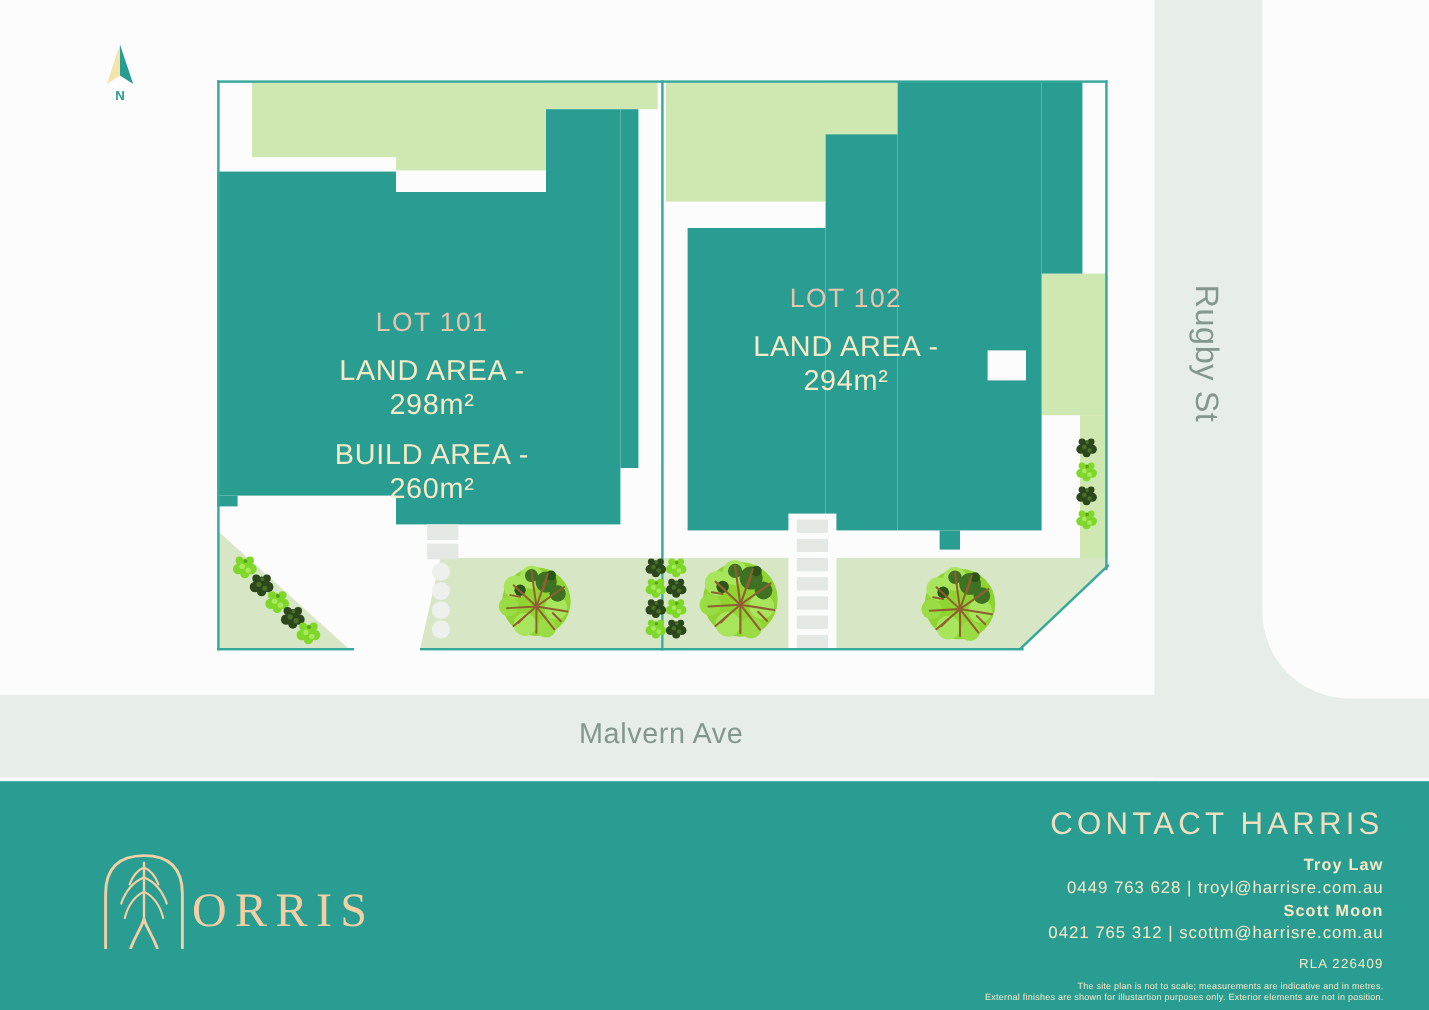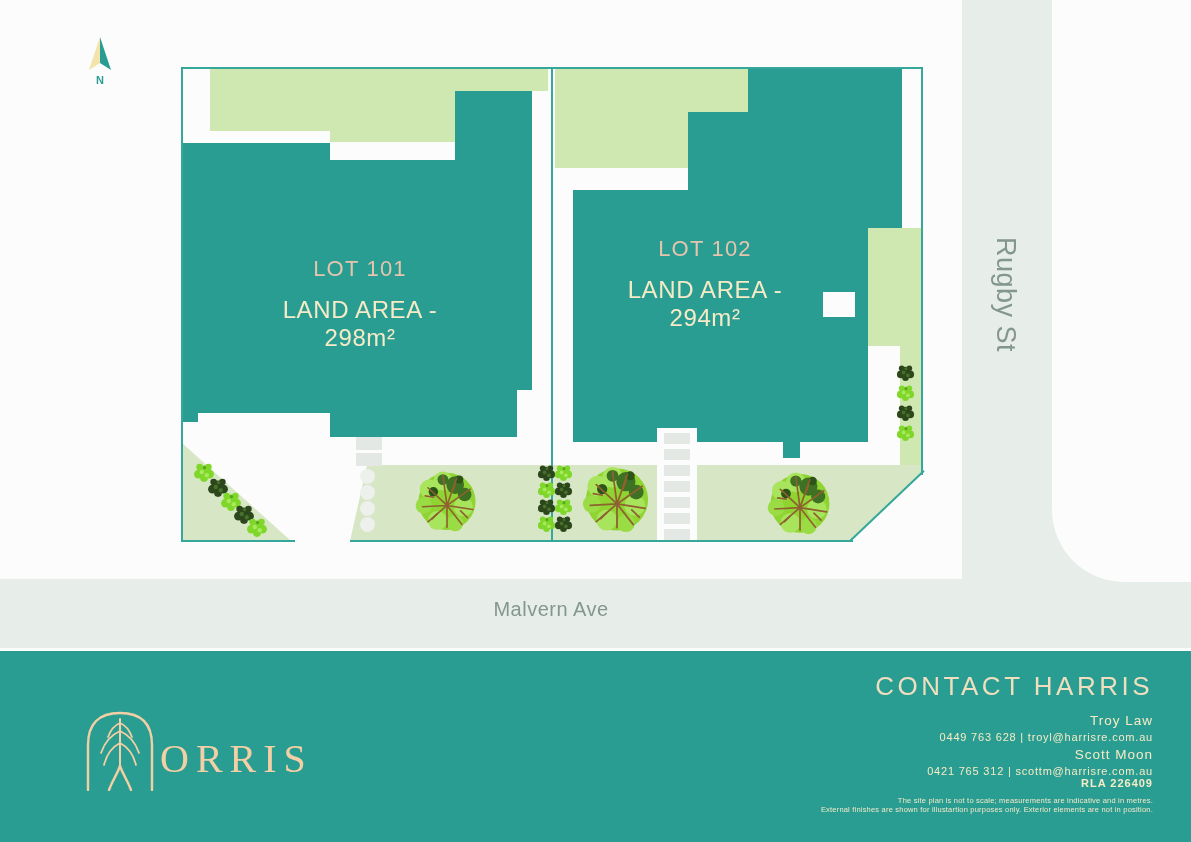--- a/index.html
+++ b/index.html
@@ -7,36 +7,36 @@
        background:var(--page_bg,#FBFCFB);font-family:"Liberation Sans",sans-serif}
   .abs{position:absolute}
   .teal{background:var(--teal,#2A9D92)}
   .green{background:var(--garden,#CFE7B0)}
   .lawn{background:var(--lawn,#D7E6C4)}
   .line{background:var(--teal_line,#35A79B)}
   .white{background:var(--page_bg,#FBFCFB)}
   .pave{background:var(--paving,#E3E8E4)}
   .stone{background:var(--stone,#EDF0EC);border-radius:50%}
   .road{background:var(--road,#E7EDE9)}
-  .street{position:absolute;color:var(--street_text,#84978F);font-size:20px;letter-spacing:.5px}
+  .street{position:absolute;color:var(--street_text,#84978F);font-size:24px;letter-spacing:.5px}
   .vtext{writing-mode:vertical-rl}
   .lot-label{position:absolute;text-align:center}
   .lot-title{font-size:22px;letter-spacing:1.2px;color:var(--lot_title,#E5C5AE);margin-bottom:14px}
   .lot-line{font-size:24px;letter-spacing:.6px;color:var(--cream,#F6EBC6);margin-bottom:14px}
   .compass-n{position:absolute;left:86px;top:74px;width:28px;text-align:center;
              color:var(--teal,#2A9D92);font-weight:bold;font-size:11px}
   .footer{position:absolute;left:0;top:651px;width:1191px;height:191px;background:var(--teal,#2A9D92)}
   .logo-text{position:absolute;left:160px;top:735px;font-family:"Liberation Serif",serif;
              font-size:40px;letter-spacing:7px;color:var(--logo_peach,#F2CFA4)}
   .contact{position:absolute;right:38px;top:671px;text-align:right;color:var(--cream,#F6EBC6)}
   .contact-heading{font-size:26px;letter-spacing:3.5px;color:#EFDFBE;font-weight:normal}
-  .agent-name{margin-top:11px;font-size:13.5px;font-weight:normal;letter-spacing:1px}
-  .agent-line{margin-top:3px;font-size:11px;letter-spacing:.8px}
+  .agent-name{margin-top:11px;font-size:13.5px;font-weight:bold;letter-spacing:1px}
+  .agent-line{margin-top:3px;font-size:14px;letter-spacing:.8px}
   .agent-name.second{margin-top:4px}
-  .rla{font-size:11px;font-weight:bold;letter-spacing:1px}
+  .rla{margin-top:13px;font-size:11px;font-weight:normal;letter-spacing:1px}
   .disclaimer{margin-top:8px;font-size:7.5px;line-height:8.6px;letter-spacing:.2px;color:#F2E8C8}
   svg.deco{position:absolute}
 </style>
 </head>
 <body>
 
 <svg width="0" height="0" style="position:absolute">
   <defs>
     <g id="sym-tree">
       <circle cx="50" cy="52" r="42" fill="#8FD431"></circle>
@@ -203,20 +203,21 @@
 <svg class="deco" style="left:896px;top:403px" width="19" height="19" viewBox="0 0 40 40">
     <use href="#sym-bush-dark"></use>
   </svg>
 <svg class="deco" style="left:896px;top:423px" width="19" height="19" viewBox="0 0 40 40">
     <use href="#sym-bush-light"></use>
   </svg>
 
 <div class="lot-label" style="left:250px;top:256px;width:220px">
   <div class="lot-title">LOT 101</div>
   <div class="lot-line">LAND AREA - 298m²</div>
+  <div class="lot-line">BUILD AREA - 260m²</div>
 </div>
 <div class="lot-label" style="left:595px;top:236px;width:220px">
   <div class="lot-title">LOT 102</div>
   <div class="lot-line">LAND AREA - 294m²</div>
 </div>
 
 <div class="footer">
   <svg class="deco" style="left:85px;top:58px" width="70" height="82" viewBox="0 0 70 82">
     <g stroke="#F2CFA4" fill="none" stroke-width="2.4" stroke-linecap="round">
       <path d="M3 81 L3 36 Q3 4 35 4 Q67 4 67 36 L67 81"></path>

